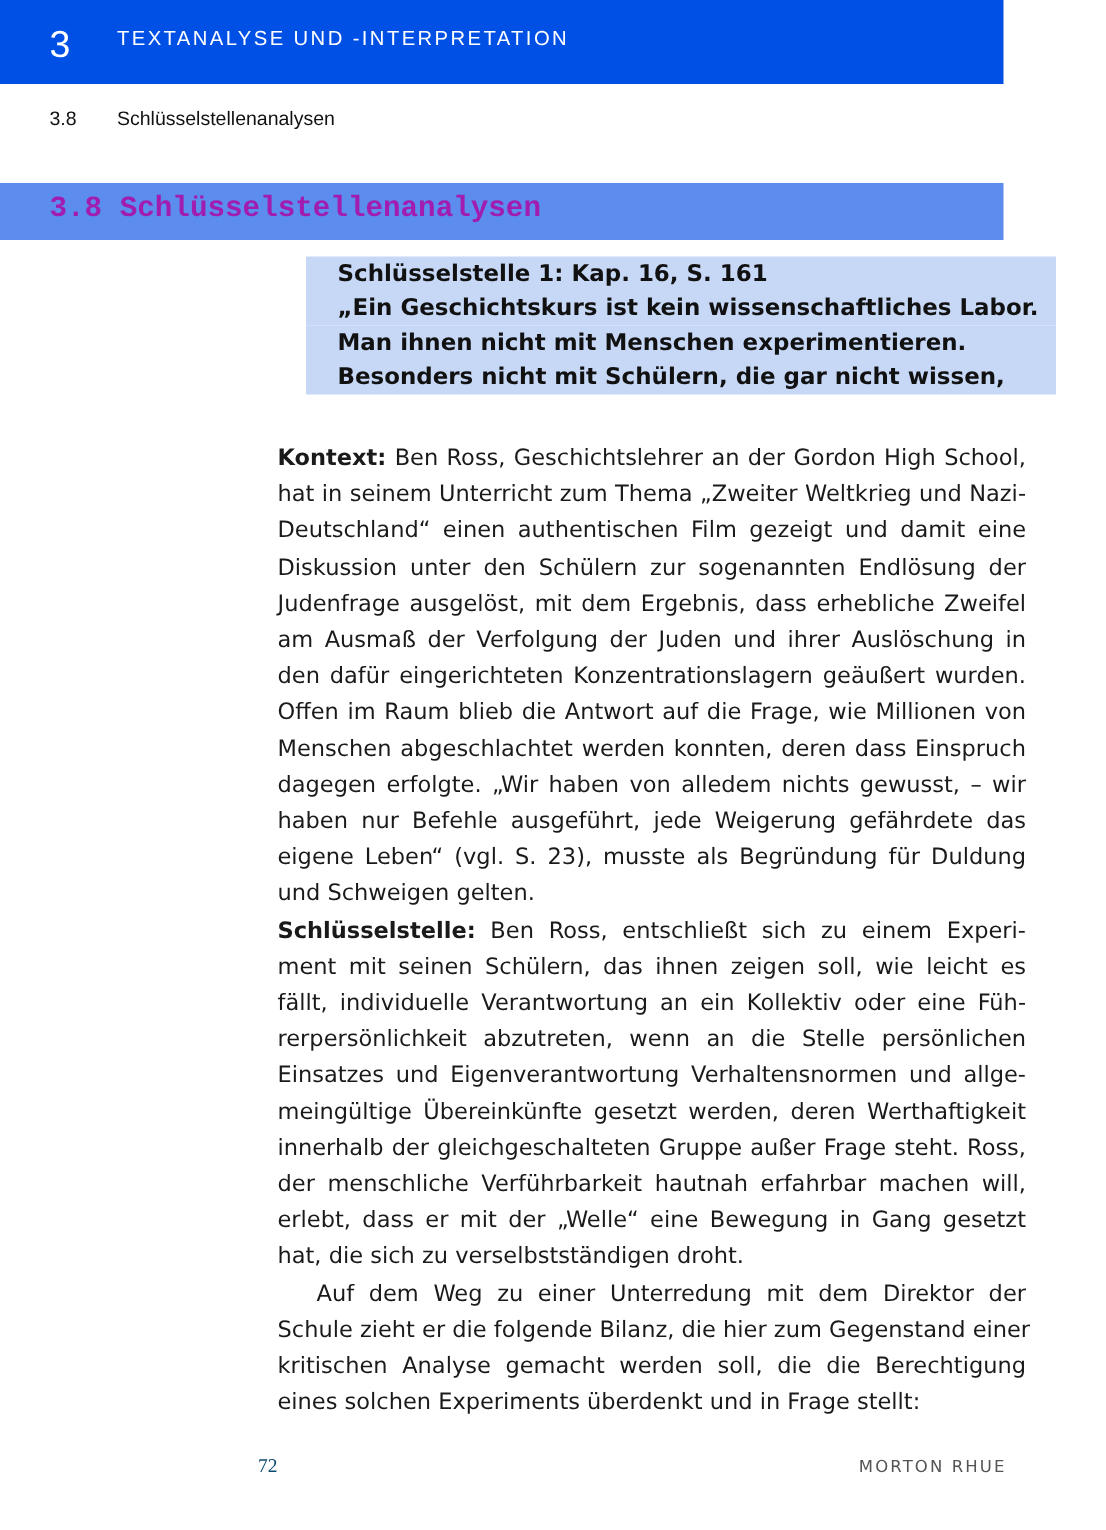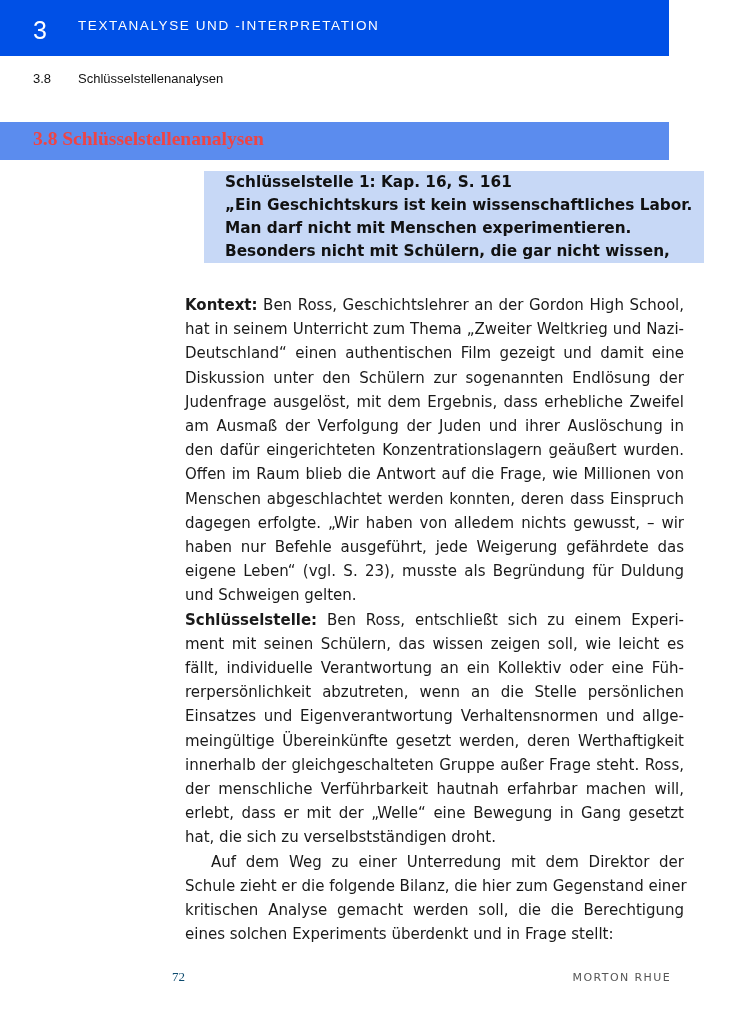--- a/index.html
+++ b/index.html
@@ -2,21 +2,21 @@
 <html><head>
 <meta charset="utf-8">
 <style>
   html, body { margin:0; padding:0; background:#ffffff; }
   body { width:737px; height:1020px; position:relative; overflow:hidden; font-family:"DejaVu Sans", sans-serif; color:#1a1a1a; }
   .top-band { position:absolute; left:0; top:0; width:669px; height:56px; background:#0050e6; }
   .chap-num { position:absolute; left:33px; top:16px; color:#ffffff; font-family:"Liberation Sans", sans-serif; font-size:25px; }
   .chap-title { position:absolute; left:78px; top:18px; color:#ffffff; font-family:"Liberation Sans", sans-serif; font-size:13.5px; letter-spacing:1.6px; }
   .running { position:absolute; top:71px; font-family:"Liberation Sans", sans-serif; font-size:13px; color:#111; }
   .sec-band { position:absolute; left:0; top:122px; width:669px; height:38px; background:#5b8cee; }
-  .sec-title { position:absolute; left:33px; top:128px; color:#ef4444; font-family:Liberation Serif, serif; font-size:19.5px; font-weight:bold; }
+  .sec-title { position:absolute; left:33px; top:128px; color:#a21caf; font-family:Liberation Mono, monospace; font-size:19.5px; font-weight:bold; }
   .quote { position:absolute; left:172px; top:171px; width:500px;padding-left:32px; }
   .qline { display:block; height:23px; line-height:23px; font-family:"DejaVu Sans", sans-serif; font-weight:bold; font-size:15.3px; color:#111; }
   .qline span.hl { display:inline-block; background:#c7d8f6; padding-left:21px; }
   .body-text { position:absolute; left:172px; top:293px; width:499px; font-family:"DejaVu Sans", sans-serif; font-size:15px; line-height:24.2px; color:#1a1a1a;margin-left:13px; }
   .ln { display:block; white-space:nowrap; text-align:justify; text-align-last:justify; }
   .ln.last { text-align-last:left; }
   .ln.indent { padding-left:26px; }
   b { font-weight:bold; }
   .footer-num { position:absolute; left:172px; top:969px; font-family:Liberation Serif, serif; font-size:13px; color:#0c4a6e; }
   .footer-author { position:absolute; right:66px; top:971px; font-family:"DejaVu Sans", sans-serif; font-size:11px; letter-spacing:1.4px; color:#555; }
@@ -30,41 +30,41 @@
 
 <div class="running" style="left:33px">3.8</div>
 <div class="running" style="left:78px">Schlüsselstellenanalysen</div>
 
 <div class="sec-band"></div>
 <div class="sec-title">3.8 Schlüsselstellenanalysen</div>
 
 <div class="quote">
   <span class="qline"><span class="hl" style="width:479px">Schlüsselstelle 1: Kap. 16, S. 161</span></span>
   <span class="qline"><span class="hl" style="width:479px">„Ein Geschichtskurs ist kein wissenschaftliches Labor.</span></span>
-  <span class="qline"><span class="hl" style="width:479px">Man darf nicht mit Menschen experimentieren.</span></span>
+  <span class="qline"><span class="hl" style="width:479px">Man ihnen nicht mit Menschen experimentieren.</span></span>
   <span class="qline"><span class="hl" style="width:479px">Besonders nicht mit Schülern, die gar nicht wissen,</span></span>
 </div>
 
 <div class="body-text">
   <span class="ln"><b>Kontext:</b><span> Ben Ross, Geschichtslehrer an der Gordon High School,</span></span>
   <span class="ln">hat in seinem Unterricht zum Thema „Zweiter Weltkrieg und Nazi-</span>
   <span class="ln">Deutschland“ einen authentischen Film gezeigt und damit eine</span>
   <span class="ln">Diskussion unter den Schülern zur sogenannten Endlösung der</span>
   <span class="ln">Judenfrage ausgelöst, mit dem Ergebnis, dass erhebliche Zweifel</span>
   <span class="ln">am Ausmaß der Verfolgung der Juden und ihrer Auslöschung in</span>
   <span class="ln">den dafür eingerichteten Konzentrationslagern geäußert wurden.</span>
   <span class="ln">Offen im Raum blieb die Antwort auf die Frage, wie Millionen von</span>
   <span class="ln">Menschen abgeschlachtet werden konnten, deren dass Einspruch</span>
   <span class="ln">dagegen erfolgte. „Wir haben von alledem nichts gewusst, – wir</span>
   <span class="ln">haben nur Befehle ausgeführt, jede Weigerung gefährdete das</span>
   <span class="ln">eigene Leben“ (vgl. S. 23), musste als Begründung für Duldung</span>
   <span class="ln last">und Schweigen gelten.</span>
 
   <span class="ln"><b>Schlüsselstelle:</b><span> Ben Ross, entschließt sich zu einem Experi-</span></span>
-  <span class="ln">ment mit seinen Schülern, das wissen zeigen soll, wie leicht es</span>
+  <span class="ln">ment mit seinen Schülern, das ihnen zeigen soll, wie leicht es</span>
   <span class="ln">fällt, individuelle Verantwortung an ein Kollektiv oder eine Füh-</span>
   <span class="ln">rerpersönlichkeit abzutreten, wenn an die Stelle persönlichen</span>
   <span class="ln">Einsatzes und Eigenverantwortung Verhaltensnormen und allge-</span>
   <span class="ln">meingültige Übereinkünfte gesetzt werden, deren Werthaftigkeit</span>
   <span class="ln">innerhalb der gleichgeschalteten Gruppe außer Frage steht. Ross,</span>
   <span class="ln">der menschliche Verführbarkeit hautnah erfahrbar machen will,</span>
   <span class="ln">erlebt, dass er mit der „Welle“ eine Bewegung in Gang gesetzt</span>
   <span class="ln last">hat, die sich zu verselbstständigen droht.</span>
 
   <span class="ln indent">Auf dem Weg zu einer Unterredung mit dem Direktor der</span>

